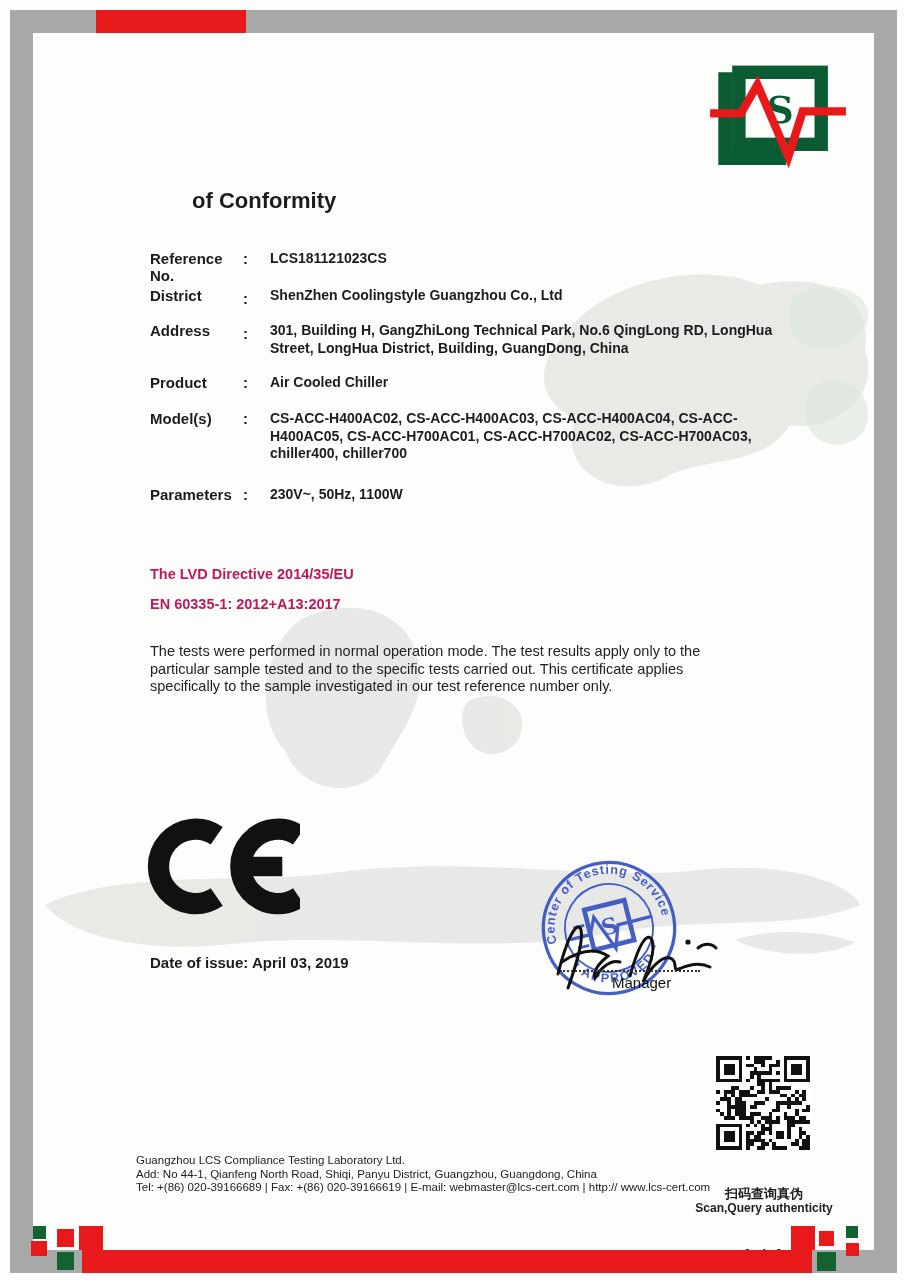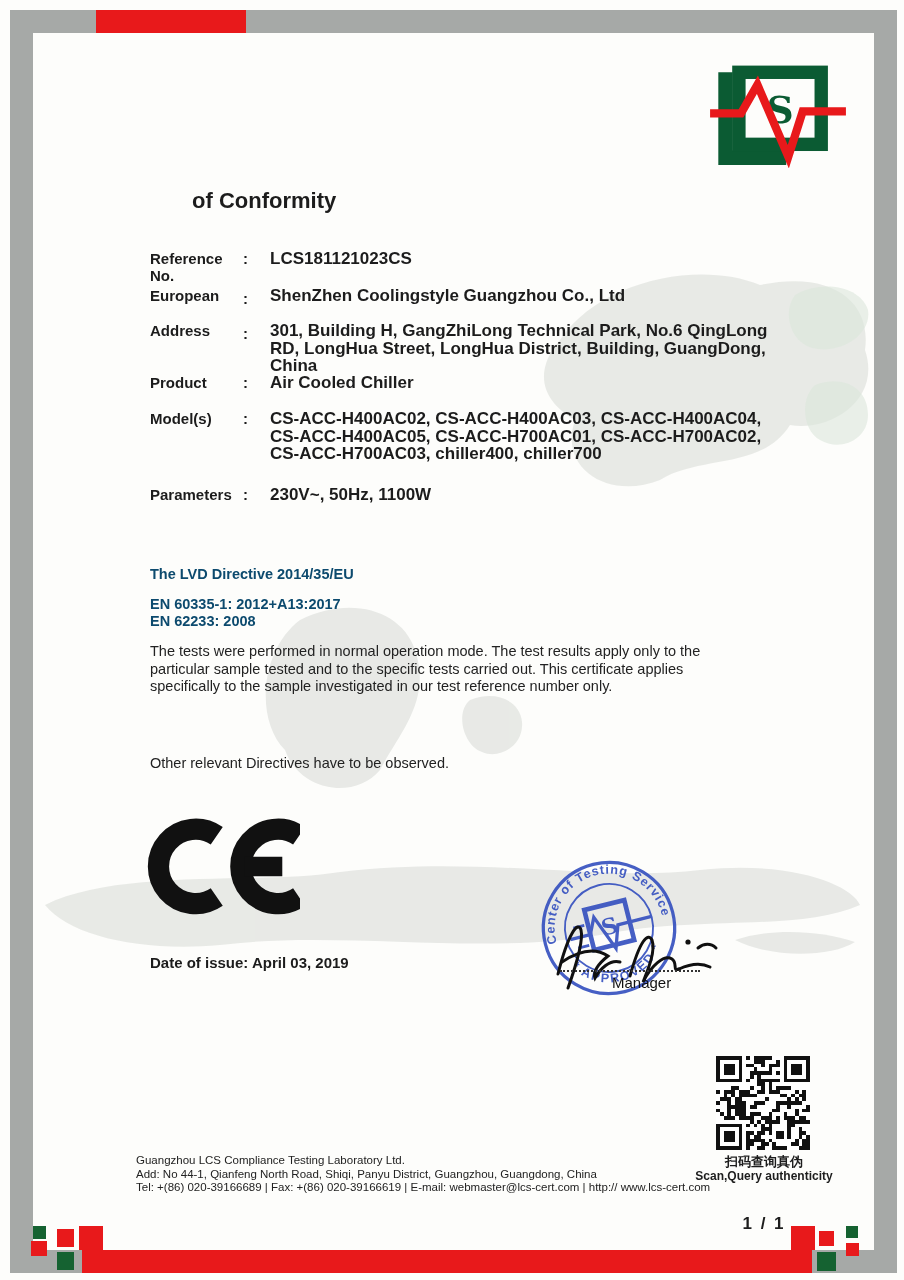--- a/index.html
+++ b/index.html
@@ -20,27 +20,27 @@
   .sq.green{background:#156231;}
   
   .map{position:absolute;left:0;top:0;z-index:0;}
   
   .content{position:absolute;left:0;top:0;width:904px;height:1280px;z-index:1;}
   .abs{position:absolute;}
   .title{font-size:34px;font-weight:bold;letter-spacing:.5px;}
   .subtitle{font-size:22px;font-weight:bold;}
   .row-label{position:absolute;left:0;top:0;font-size:15px;font-weight:bold;width:100px;}
   .row-colon{position:absolute;left:93px;top:0;font-size:15px;font-weight:bold;}
-  .row-value{position:absolute;left:120px;top:0;font-size:17px;font-weight:bold;width:508px;line-height:17.5px;}
+  .row-value{position:absolute;left:120px;top:0;font-size:14px;font-weight:bold;width:508px;line-height:17.5px;}
   .row{position:absolute;left:150px;}
   .para{position:absolute;left:150px;width:582px;font-size:14.5px;line-height:17.5px;font-weight:normal;color:#222;}
-  .para.bold{font-weight:bold;color:#0c4a6e;}
+  .para.bold{font-weight:bold;color:#be185d;}
   .date-line{font-size:15px;font-weight:bold;}
   .footer{position:absolute;left:136px;top:1154px;font-size:11.5px;line-height:13.5px;color:#222;}
-  .qr-caption{position:absolute;left:688px;width:152px;text-align:center;font-weight:bold;color:#1d1d1d;}
+  .qr-caption{position:absolute;left:688px;width:152px;text-align:center;font-weight:bold;color:#1d1d1d;margin-top:32px;}
   .manager{font-size:15px;color:#111;}
   .dotline{position:absolute;left:560px;top:970px;width:140px;border-top:2px dotted #333;z-index:6;}
   .sig{z-index:6;}
   .stampwrap{z-index:5;transform:rotate(-14deg);opacity:.92;}
 </style>
 </head>
 <body>
 
 <div class="canvas">
 
@@ -68,21 +68,21 @@
     </svg>
 
     <div class="abs subtitle" style="left:168px;top:188px;margin-left:24px;">of Conformity</div>
 
     <div class="row" style="top:250px;">
       <span class="row-label">Reference No.</span>
       <span class="row-colon">:</span>
       <span class="row-value">LCS181121023CS</span>
     </div>
     <div class="row" style="top:287px;">
-      <span class="row-label">European</span>
+      <span class="row-label">District</span>
       <span class="row-colon" style="top:3px;">:</span>
       <span class="row-value">ShenZhen Coolingstyle Guangzhou Co., Ltd</span>
     </div>
     <div class="row" style="top:322px;">
       <span class="row-label">Address</span>
       <span class="row-colon" style="top:3px;">:</span>
       <span class="row-value" style="width:516px;">301, Building H, GangZhiLong Technical Park, No.6 QingLong RD, LongHua Street, LongHua District, Building, GuangDong, China</span>
     </div>
     <div class="row" style="top:374px;">
       <span class="row-label">Product</span>
@@ -95,23 +95,21 @@
       <span class="row-value">CS-ACC-H400AC02, CS-ACC-H400AC03, CS-ACC-H400AC04, CS-ACC-H400AC05, CS-ACC-H700AC01, CS-ACC-H700AC02, CS-ACC-H700AC03, chiller400, chiller700</span>
     </div>
     <div class="row" style="top:486px;">
       <span class="row-label">Parameters</span>
       <span class="row-colon">:</span>
       <span class="row-value">230V~, 50Hz, 1100W</span>
     </div>
 
     <div class="para bold" style="top:566px;">The LVD Directive 2014/35/EU</div>
     <div class="para bold" style="top:596px;">EN 60335-1: 2012+A13:2017</div>
-    <div class="para bold" style="top:613px;">EN 62233: 2008</div>
     <div class="para" style="top:643px;">The tests were performed in normal operation mode. The test results apply only to the particular sample tested and to the specific tests carried out. This certificate applies specifically to the sample investigated in our test reference number only.</div>
-    <div class="para" style="top:755px;">Other relevant Directives have to be observed.</div>
 
     <svg class="abs" style="left:145px;top:812px;" width="155" height="108" viewBox="0 0 175 115" aria-label="CE">
       <path d="M 81 23.4 A 42 42 0 1 0 81 92.6" fill="none" stroke="#111" stroke-width="24"></path>
       <path d="M 174 23.4 A 42 42 0 1 0 174 92.6" fill="none" stroke="#111" stroke-width="24"></path>
       <path d="M 112 58 H 155" stroke="#111" stroke-width="22"></path>
     </svg>
 
     <div class="abs date-line" style="left:150px;top:954px;">Date of issue: April 03, 2019</div>
 
     <svg class="abs stampwrap" style="left:520px;top:839px;" width="178" height="178" viewBox="0 0 190 190">

